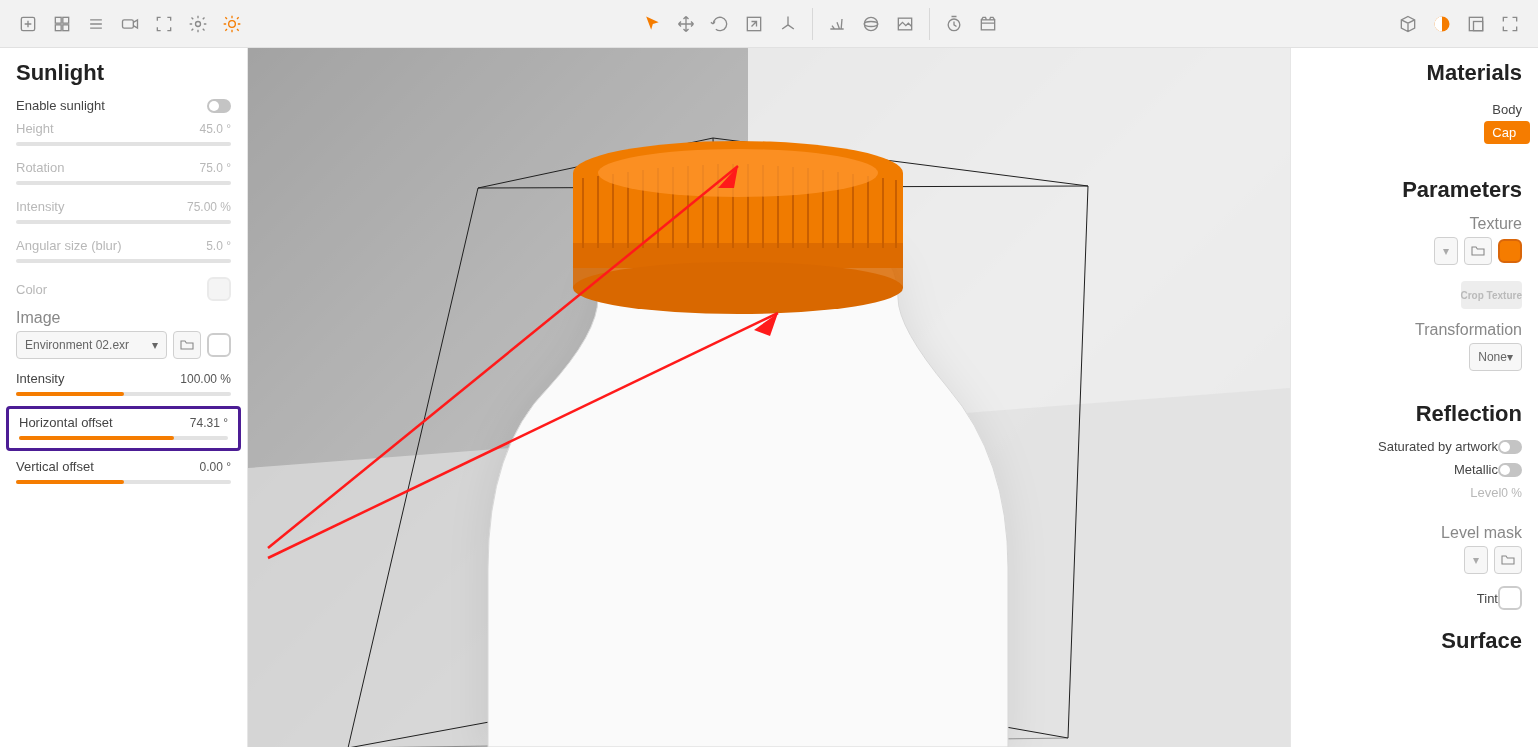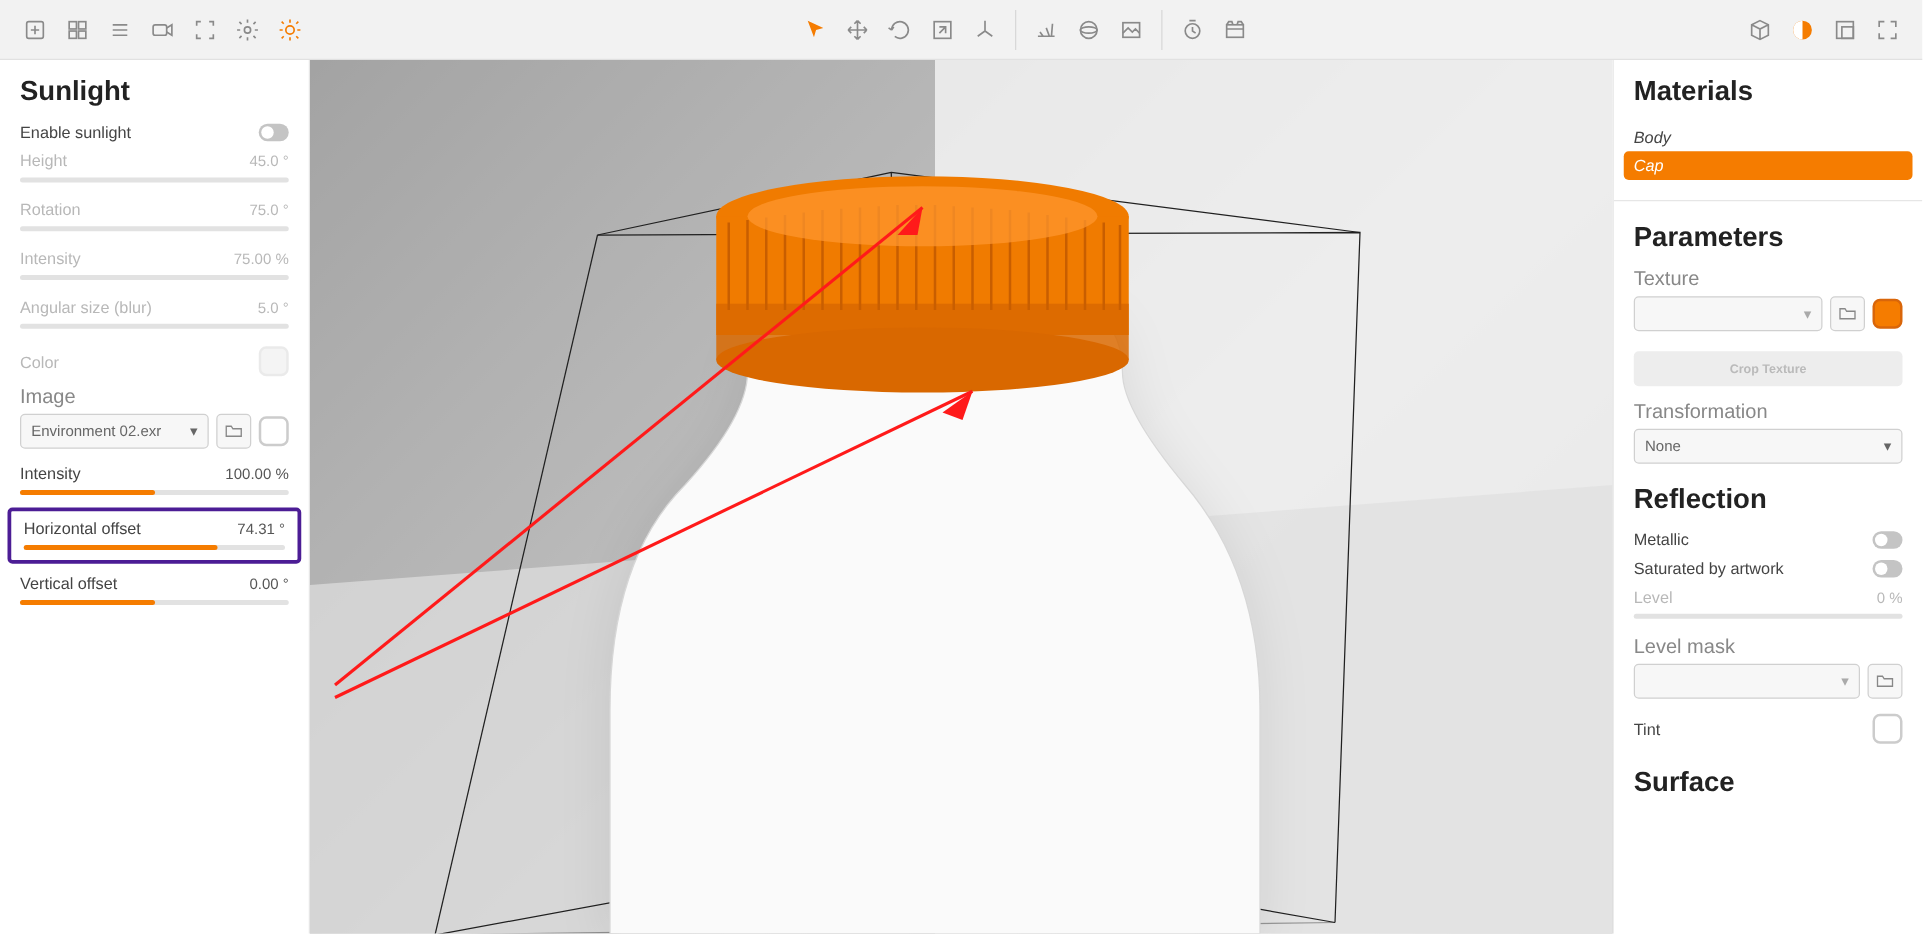--- a/index.html
+++ b/index.html
@@ -22,21 +22,21 @@
     border-radius: 4px; cursor: pointer;
     color: #8a8a8a;
   }
   .tb-btn.active { color: #f57c00; }
   .tb-btn svg { width: 20px; height: 20px; fill: none; stroke: currentColor; stroke-width: 1.6; }
   .spacer { flex: 1; }
 
   
   .main { display: flex; height: 699px; }
   .panel-left { width: 248px; border-right: 1px solid #e6e6e6; background: #fff; display: flex; flex-direction: column; }
-  .panel-right { width: 248px; border-left: 1px solid #e6e6e6; background: #fff; display: flex; flex-direction: column; overflow-y: auto; }
+  .panel-right { width: 248px; border-left: 1px solid #e6e6e6; background: #fff; display: flex; flex-direction: column; overflow-y: auto; align-items: flex-end; }
   .viewport { flex: 1; position: relative; background: linear-gradient(135deg,#a0a0a0 0%, #d8d8d8 40%, #f3f3f3 60%, #c8c8c8 100%); overflow: hidden; }
 
   
   .sect-title { font-size: 22px; font-weight: 700; color: #222; padding: 12px 16px 8px; }
   .row { display: flex; align-items: center; justify-content: space-between; padding: 4px 16px; font-size: 13px; color: #444; }
   .row.disabled, .row.disabled .val { color: #b8b8b8; }
   .val { font-size: 12px; color: #555; }
   .toggle {
     width: 24px; height: 14px; border-radius: 8px; background: #c4c4c4; position: relative; cursor: pointer;
   }
@@ -64,33 +64,33 @@
   }
   .icon-btn svg { width:16px; height:16px; fill:none; stroke:currentColor; stroke-width:1.6; }
   .swatch {
     width:24px; height:24px; border:2px solid #ccc; border-radius:6px; cursor:pointer;
   }
   .swatch.orange { background:#f57c00; border-color:#d9660a; }
   .swatch.white { background:#fff; }
 
   .panel-divider { height:1px; background:#e6e6e6; margin:12px 0 4px; }
 
-  .list { padding:4px 8px 4px;font-style:italic; }
+  .list { padding:4px 8px 4px; }
   .list-item {
     padding:4px 8px; font-size:13px; color:#444; border-radius:4px; cursor:pointer;
   }
   .list-item.selected { background:#f57c00; color:#fff; }
 
   .full-btn {
     margin:8px 16px; height:28px; border-radius:4px; background:#ededed; color:#bababa;
     display:flex; align-items:center; justify-content:center; font-size:10px; font-weight:600; cursor:not-allowed;
   }
 
   .sublabel { padding:4px 16px 0; font-size:16px; color:#888; }
-  .dd-full { margin:4px 16px 1px; }
+  .dd-full { margin:4px 16px 16px; }
 
   
   .vp-svg { position:absolute; inset:0; width:100%; height:100%; }
   .bottle-body { fill:#fafafa; stroke:#d7d7d7; stroke-width:1; filter: drop-shadow(0 4px 20px rgba(0,0,0,.08)); }
   .cap { fill:#f07b00; }
   .cap-shadow { fill:#d96800; }
   .wire { fill:none; stroke:#202020; stroke-width:1; }
   .arrow { stroke:#ff1a1a; stroke-width:2.5; fill:none; }
   .arrow-head { fill:#ff1a1a; }
 </style>
@@ -419,25 +419,25 @@
     <div class="sublabel">Transformation</div>
     <div class="dd-full">
       <div class="dd-sel">
         <span>None</span>
         <span>▾</span>
       </div>
     </div>
 
     <div class="sect-title" style="padding-top:14px">Reflection</div>
     <div class="row">
+      <span>Saturated by artwork</span>
+      <div class="toggle"></div>
+    </div>
+    <div class="row">
       <span>Metallic</span>
-      <div class="toggle"></div>
-    </div>
-    <div class="row">
-      <span>Saturated by artwork</span>
       <div class="toggle"></div>
     </div>
     <div class="row disabled">
       <span>Level</span>
       <span class="val">0 %</span>
     </div>
     <div class="slider disabled">
         <div class="fill" style="width:0%"></div>
       </div>
 

